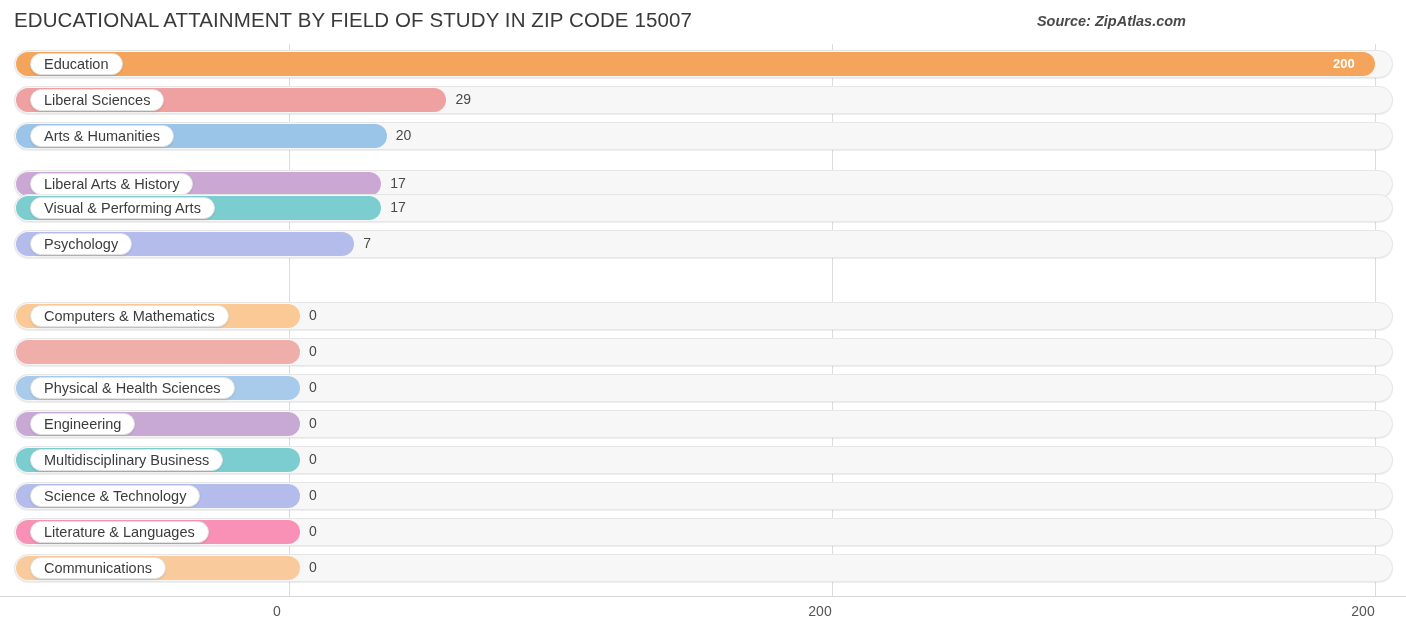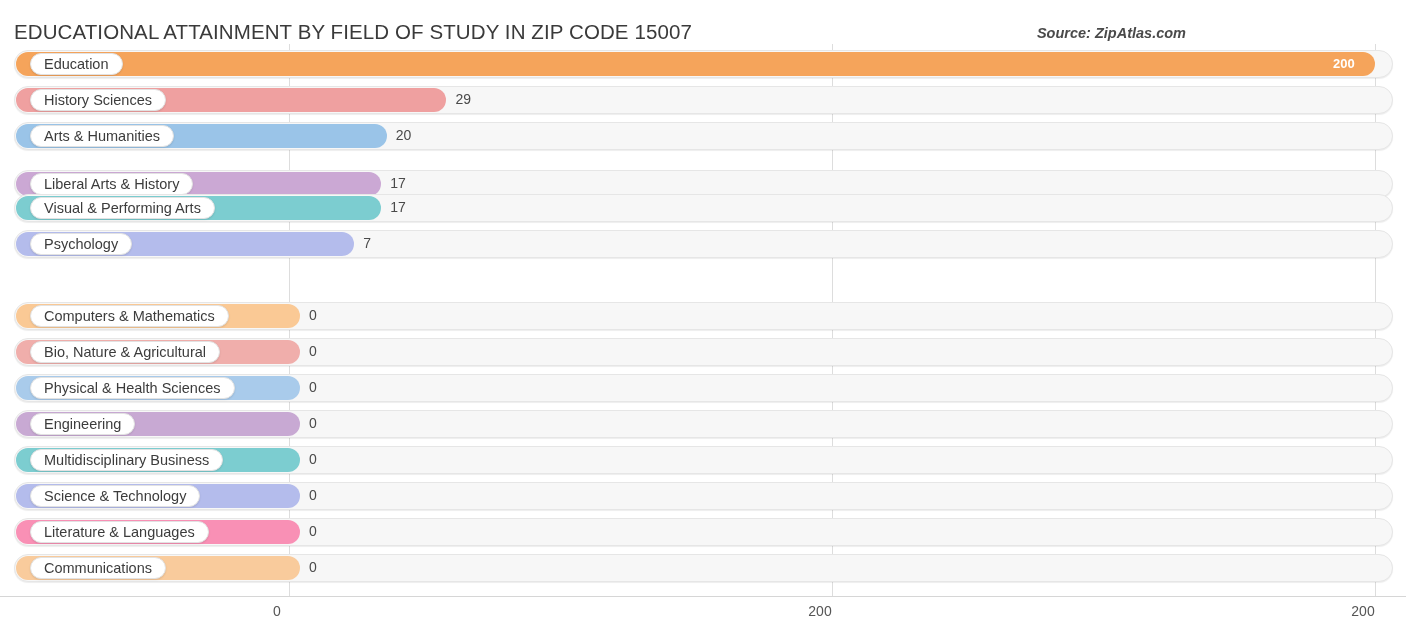--- a/index.html
+++ b/index.html
@@ -12,21 +12,21 @@
     height: 632px;
     font-family: "Liberation Sans", sans-serif;
     color: #3c3c3c;
     overflow: hidden;
     position: relative;
   }
 
   
   #header {
     position: absolute;
-    left: 0; top: 12px;
+    left: 0; top: 0;
     width: 1198px;
     height: 44px;
   }
   #chart-title {
     position: absolute;
     left: 14px;
     top: 8px;
     font-size: 20.5px;
     letter-spacing: 0.1px;
     color: #3a3a3a;
@@ -183,21 +183,21 @@
         <div class="bar" style="width: 1359px; background: rgb(245, 164, 91);"></div>
         <div class="pill">
           <span class="pill-label">Education</span>
         </div>
         <div class="value-in" style="left: 1333px;">200</div>
       </div>
       <div class="row" style="top: 38px;">
         <div class="track"></div>
         <div class="bar" style="width: 430.47px; background: rgb(239, 160, 160);"></div>
         <div class="pill">
-          <span class="pill-label">History Sciences</span>
+          <span class="pill-label">Liberal Sciences</span>
         </div>
         <div class="value-out" style="left: 455.47px;">29</div>
       </div>
       <div class="row" style="top: 74px;">
         <div class="track"></div>
         <div class="bar" style="width: 370.74px; background: rgb(154, 196, 232);"></div>
         <div class="pill">
           <span class="pill-label">Arts &amp; Humanities</span>
         </div>
         <div class="value-out" style="left: 395.74px;">20</div>
@@ -230,23 +230,20 @@
         <div class="track"></div>
         <div class="bar" style="width: 284px; background: rgb(250, 201, 149);"></div>
         <div class="pill">
           <span class="pill-label">Computers &amp; Mathematics</span>
         </div>
         <div class="value-out" style="left: 309px;">0</div>
       </div>
       <div class="row" style="top: 290px;">
         <div class="track"></div>
         <div class="bar" style="width: 284px; background: rgb(240, 174, 171);"></div>
-        <div class="pill">
-          <span class="pill-label">Bio, Nature &amp; Agricultural</span>
-        </div>
         <div class="value-out" style="left: 309px;">0</div>
       </div>
       <div class="row" style="top: 326px;">
         <div class="track"></div>
         <div class="bar" style="width: 284px; background: rgb(169, 203, 235);"></div>
         <div class="pill">
           <span class="pill-label">Physical &amp; Health Sciences</span>
         </div>
         <div class="value-out" style="left: 309px;">0</div>
       </div>

